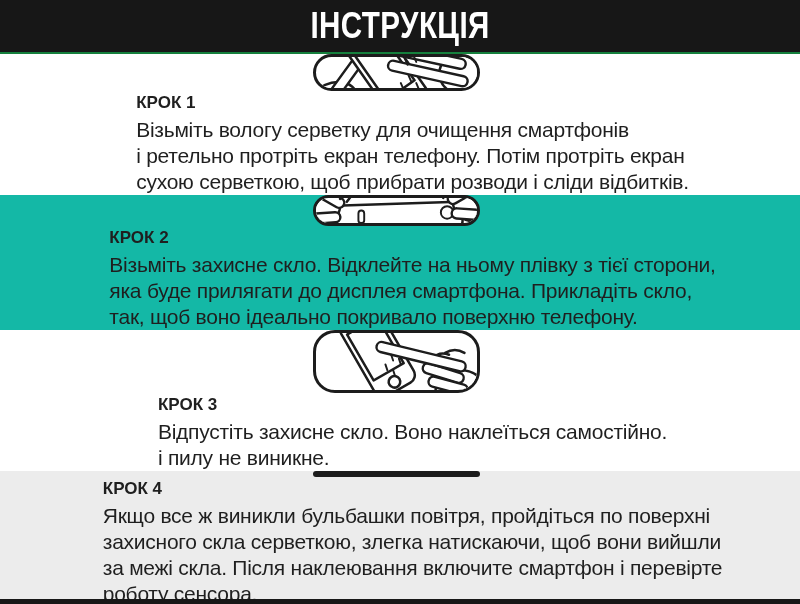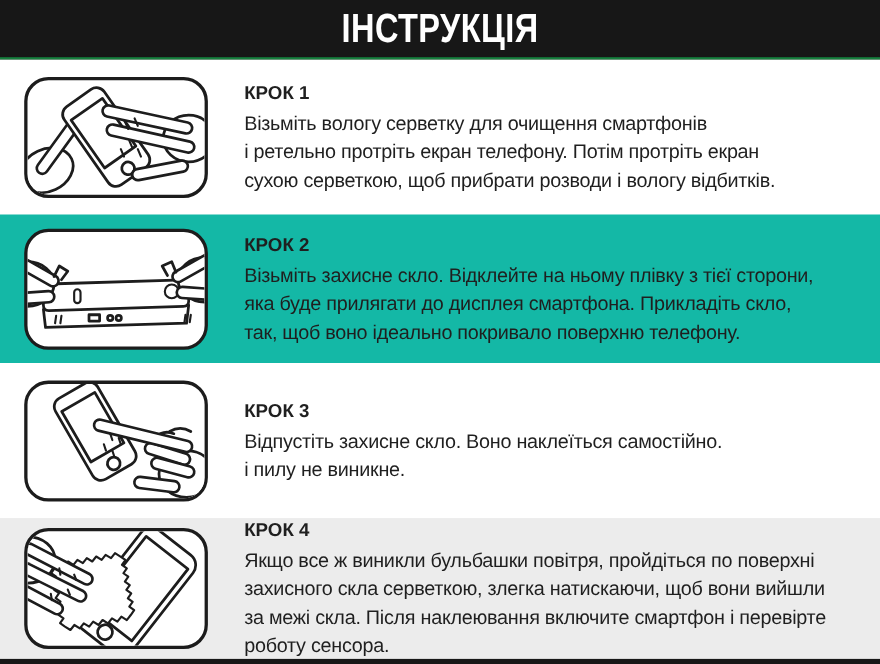--- a/index.html
+++ b/index.html
@@ -11,32 +11,32 @@
   
   .hdr{
     height:52px;background:#171717;border-bottom:2px solid #15803d;
     display:flex;align-items:center;justify-content:center;
   }
   .hdr h1{
     margin:0;color:#fff;font-size:37px;font-weight:700;letter-spacing:.5px;
     transform:scaleX(.8);transform-origin:center;white-space:nowrap;
   }
   
-  .step{display:flex;align-items:center;padding:0 30px 0 22px;box-sizing:border-box;}
+  .step{display:flex;align-items:center;padding:0 30px 0 22px;box-sizing:border-box;flex-direction:column;}
   .s1{height:141px}.s2{height:135px;background:#14b8a6}.s3{height:141px}.s4{height:128px;background:#ececec}
   .figure{
     width:167px;height:110px;min-width:167px;box-sizing:border-box;
     border:3px solid #1c1c1c;border-radius:22px;background:#fff;overflow:hidden;
   }
   .figure svg{display:block;width:100%;height:100%;}
   .copy{margin-left:33px;white-space:nowrap;}
   .step-heading{
     margin:0 0 2px 0;font-size:17px;font-weight:700;line-height:24px;color:#1f1f1f;
   }
-  .step-line{font-size:18px;line-height:26px;letter-spacing:-0.25px;color:#1f1f1f;}
+  .step-line{font-size:21px;line-height:26px;letter-spacing:-0.25px;color:#1f1f1f;}
   .ftr{position:absolute;left:0;bottom:0;width:800px;height:5px;background:#171717;}
   
   .ln{fill:none;stroke:#1d1d1d;stroke-width:2.6;stroke-linecap:round;stroke-linejoin:round;}
   .wh{fill:#ffffff;stroke:#1d1d1d;stroke-width:2.6;stroke-linejoin:round;}
   .fb{fill:none;stroke:#1d1d1d;stroke-width:13;stroke-linecap:round;}
   .fw{fill:none;stroke:#ffffff;stroke-width:8;stroke-linecap:round;}
   .tick{fill:none;stroke:#1d1d1d;stroke-width:2;stroke-linecap:round;}
 </style>
 </head>
 <body>
@@ -69,21 +69,21 @@
           <path class="tick" d="M101,37 l3,7"></path>
         <path class="tick" d="M96,58 l3,7"></path>
           <path class="tick" d="M88,66 l3,7"></path>
         <path class="tick" d="M104,66 l3,7"></path>
       </svg>
     </div>
     <div class="copy">
       <h2 class="step-heading">КРОК 1</h2>
       <div class="step-line">Візьміть вологу серветку для очищення смартфонів</div>
       <div class="step-line">і ретельно протріть екран телефону. Потім протріть екран</div>
-      <div class="step-line">сухою серветкою, щоб прибрати розводи і вологу відбитків.</div>
+      <div class="step-line">сухою серветкою, щоб прибрати розводи і сліди відбитків.</div>
     </div>
   </section>
 
   <section class="step s2">
     <div class="figure">
       <svg viewBox="0 0 167 110" preserveAspectRatio="xMidYMid slice">
         <path class="ln" d="M15,74 L17,91 L150,87 L152,70"></path>
         <rect class="wh" x="58" y="79" width="10" height="6"></rect>
         <circle class="ln" cx="78" cy="82" r="2.5"></circle>
           <circle class="ln" cx="86" cy="82" r="2.5"></circle>

